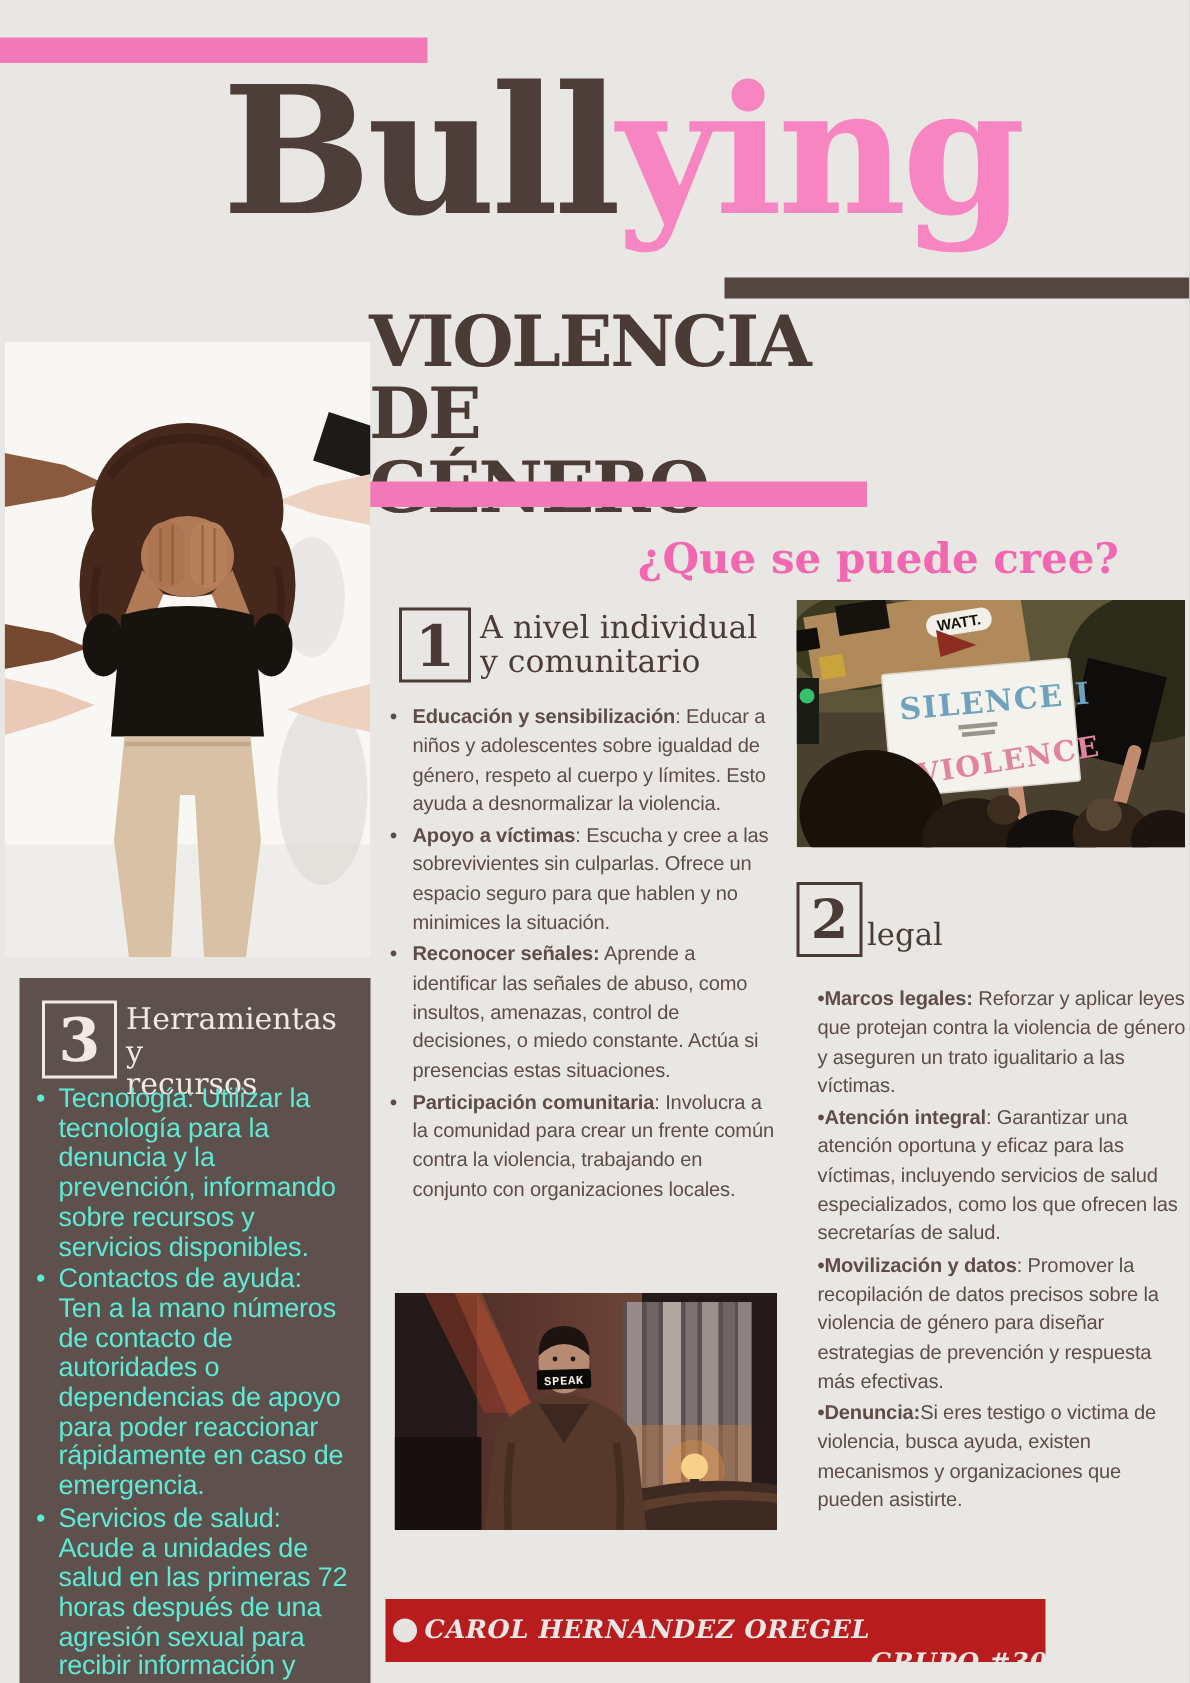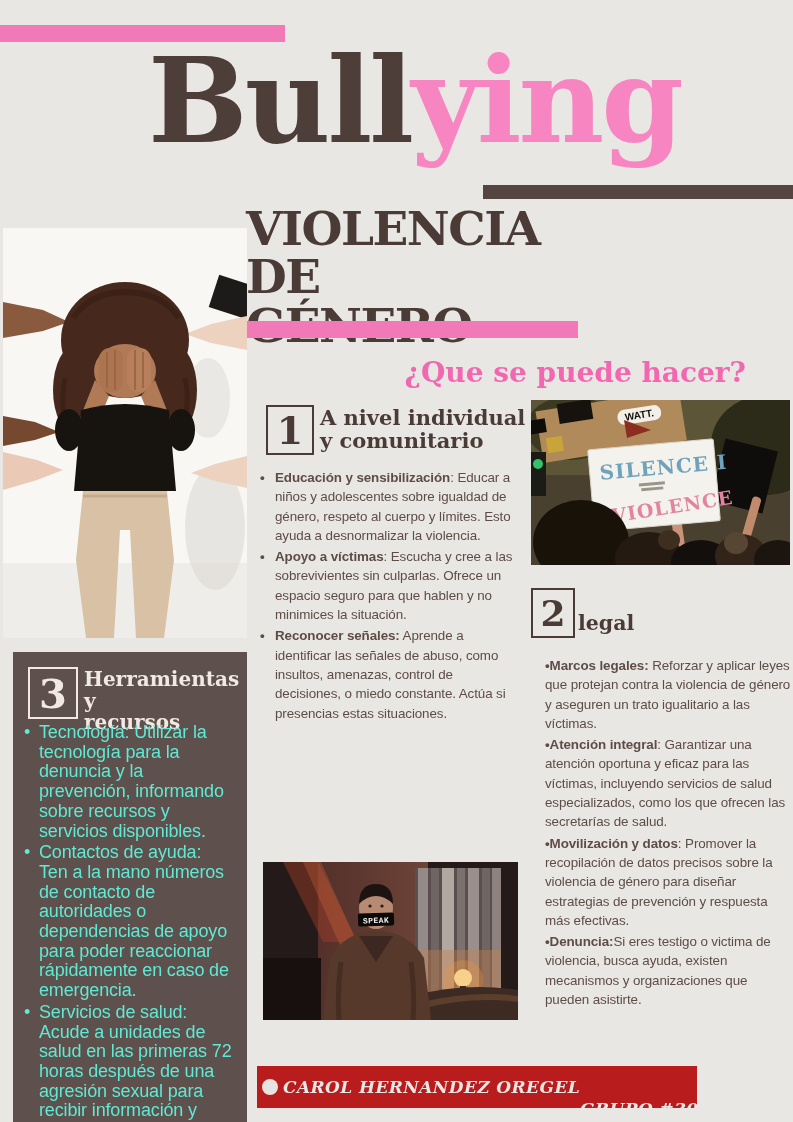--- a/index.html
+++ b/index.html
@@ -32,21 +32,21 @@
   .photo1{left:3px;top:228px;width:244px;height:410px;}
   .photo2{left:531px;top:400px;width:259px;height:165px;}
   .photo3{left:263px;top:862px;width:255px;height:158px;}
 
   
   .numbox{position:absolute;display:flex;align-items:center;justify-content:center;
           font-family:"DejaVu Serif","Liberation Serif",serif;font-weight:bold;}
   .numbox.dark{border:2px solid #4b3b36;color:#4b3b36;}
   .numbox.cream{border:2px solid #f2e9e3;color:#f2e9e3;}
   .s-head{position:absolute;margin:0;font-family:"DejaVu Serif","Liberation Serif",serif;
-          font-weight:bold;line-height:1.08;color:#4b3b36;}
+          font-weight:normal;line-height:1.08;color:#4b3b36;}
 
   
   .blist{position:absolute;margin:0;padding:0;list-style:none;color:#5e4c47;
          font-size:13.4px;line-height:19.3px;letter-spacing:-0.1px;}
   .blist li{position:relative;margin:0 0 2px 0;}
   .blist.dotted li{padding-left:17px;}
   .blist.dotted li::before{content:"•";position:absolute;left:2px;top:0;font-weight:bold;}
   .b-label{font-weight:bold;}
 
   
@@ -106,30 +106,31 @@
       <path d="M92,152 L70,208 L86,216 L106,168 Z" fill="#b07a57"></path>
       <path d="M152,152 L174,208 L158,216 L138,168 Z" fill="#b07a57"></path>
       <path d="M78,182 Q122,170 166,182 L173,263 L71,263 Z" fill="#17140f"></path>
       <ellipse cx="66" cy="202" rx="14" ry="21" fill="#17140f"></ellipse>
       <ellipse cx="178" cy="202" rx="14" ry="21" fill="#17140f"></ellipse>
       <path d="M80,263 L164,263 L171,332 L161,410 L133,410 L127,302 L117,302 L111,410 L83,410 L73,332 Z" fill="#d8c1a4"></path>
       <path d="M80,268 L164,268" stroke="#c3ab8d" stroke-width="3" fill="none"></path>
     </svg>
   </figure>
 
-  <div class="question abs">¿Que se puede hacer?</div>
+  <div class="question abs">¿Que se puede cree?</div>
 
   <div class="numbox dark" style="left:266px;top:405px;width:44px;height:46px;font-size:38px;">
       <span>1</span>
     </div>
   <h3 class="s-head" style="left:320px;top:407px;width:215px;font-size:21px;"><span>A nivel individual</span><br><span>y comunitario</span></h3>
   <ul class="blist dotted" style="left:258px;top:468px;width:258px;">
     <li><span class="b-label">Educación y sensibilización</span><span>: Educar a niños y adolescentes sobre igualdad de género, respeto al cuerpo y límites. Esto ayuda a desnormalizar la violencia.</span></li>
     <li><span class="b-label">Apoyo a víctimas</span><span>: Escucha y cree a las sobrevivientes sin culparlas. Ofrece un espacio seguro para que hablen y no minimices la situación.</span></li>
     <li><span class="b-label">Reconocer señales:</span><span> Aprende a identificar las señales de abuso, como insultos, amenazas, control de decisiones, o miedo constante. Actúa si presencias estas situaciones.</span></li>
+    <li><span class="b-label">Participación comunitaria</span><span>: Involucra a la comunidad para crear un frente común contra la violencia, trabajando en conjunto con organizaciones locales.</span></li>
   </ul>
 
   <figure class="photo photo2 abs" style="margin:0">
     <svg viewBox="0 0 259 165" preserveAspectRatio="none">
       <rect width="259" height="165" fill="#4a4030"></rect>
       <rect width="259" height="75" fill="#5d5538"></rect>
       <ellipse cx="235" cy="45" rx="55" ry="50" fill="#2c2a18"></ellipse>
       <ellipse cx="40" cy="28" rx="45" ry="32" fill="#3b3a20"></ellipse>
 
       <g transform="rotate(-9 80 28)">

